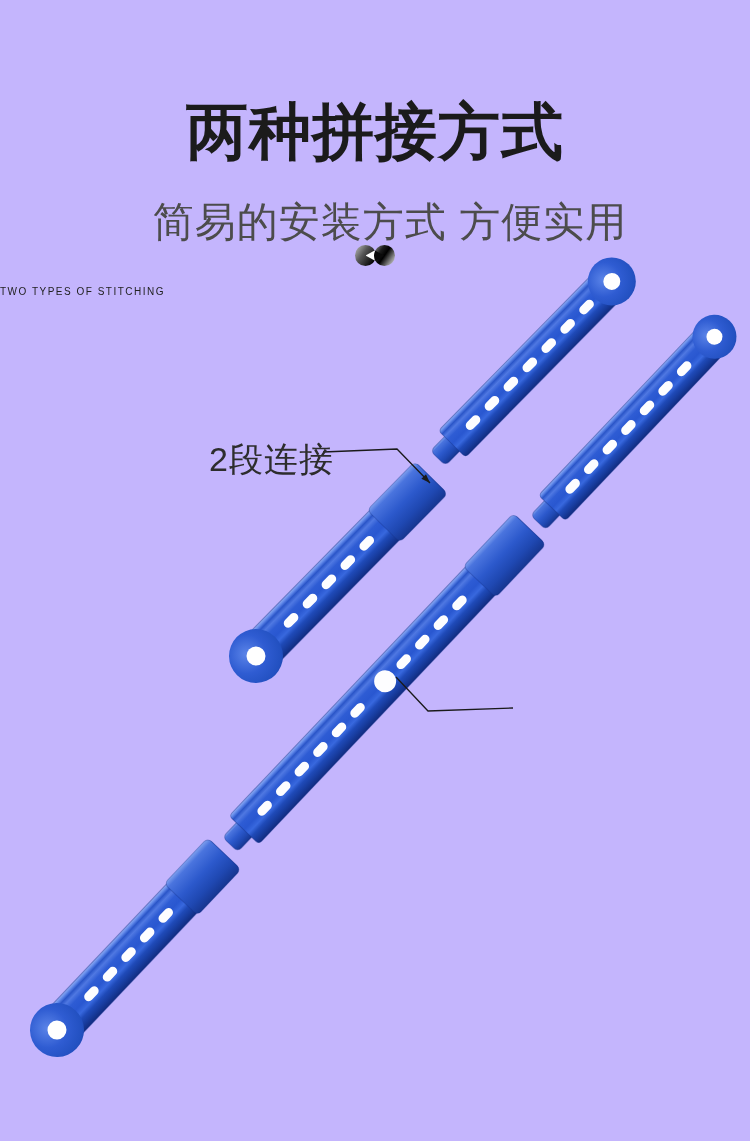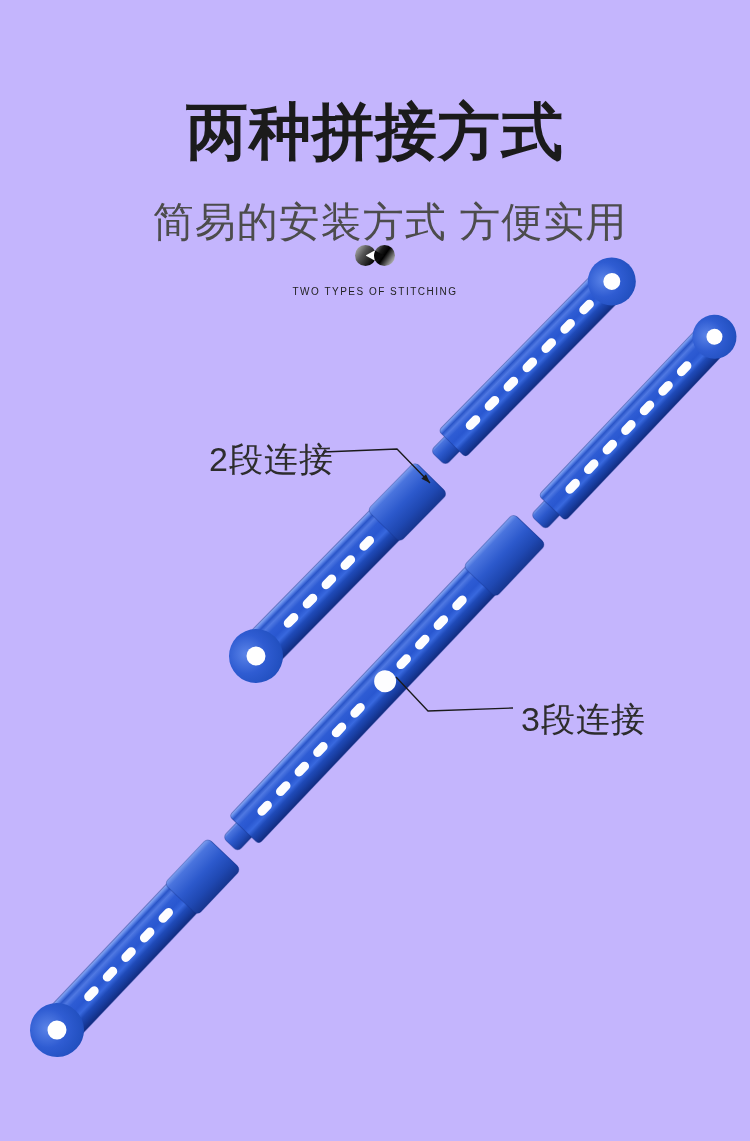--- a/index.html
+++ b/index.html
@@ -30,21 +30,20 @@
   }
   .logo .circ{position:absolute;top:0;width:21px;height:21px;border-radius:50%;overflow:hidden;}
   .logo .c1{left:0;background:linear-gradient(125deg,#c2c2c2 0%,#555 40%,#050505 85%);}
   .logo .c2{left:19px;background:linear-gradient(125deg,#9a9a9a 0%,#1d1d1d 30%,#000 50%,#8a8a8a 78%,#e9e9e9 100%);}
   .logo .wedge-white{position:absolute;left:50%;top:22%;width:52%;height:56%;background:#fff;
     clip-path:polygon(0 50%,100% 0,100% 100%);}
   .logo .wedge-dark{position:absolute;left:0;top:24%;width:50%;height:54%;background:#0a0a0a;
     clip-path:polygon(100% 50%,0 0,0 100%);}
   .tagline{
     position:absolute;top:286px;left:0;width:750px;
-    text-align:center;
     font-size:10px;font-weight:500;color:#222;
     letter-spacing:1.5px;
   }
   
   .anno{
     position:absolute;
     font-size:34px;color:#2d2d2d;font-weight:400;
     letter-spacing:1px;white-space:nowrap;
   }
   .anno.l2{left:209px;top:437px;}
@@ -168,15 +167,14 @@
       </g>
 
     <g id="leaders" stroke="#1a1a1a" stroke-width="1.3" fill="none">
       <polyline points="323,452 397,449 430,483"></polyline>
       <polygon points="430,483 426,474.3 421.4,478.7" fill="#1a1a1a" stroke="none"></polygon>
       <polyline points="396,677 428,711 513,708"></polyline>
     </g>
   </svg>
 
   <div class="anno l2">2段连接</div>
-  <div class="anno l3">3段连接</div>
 
 </div>
 
 </body></html>

